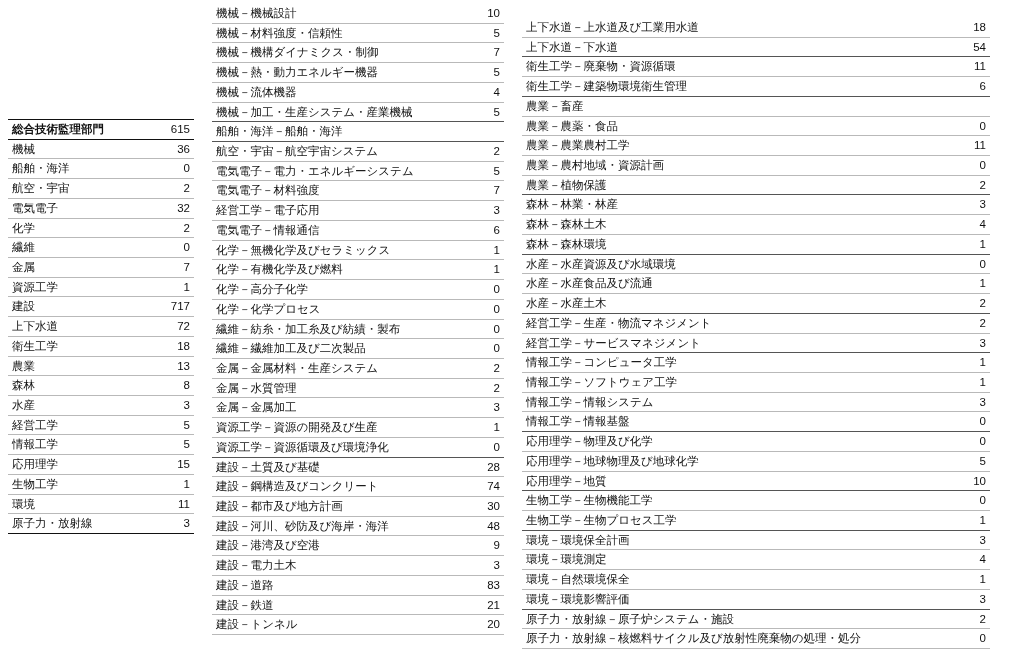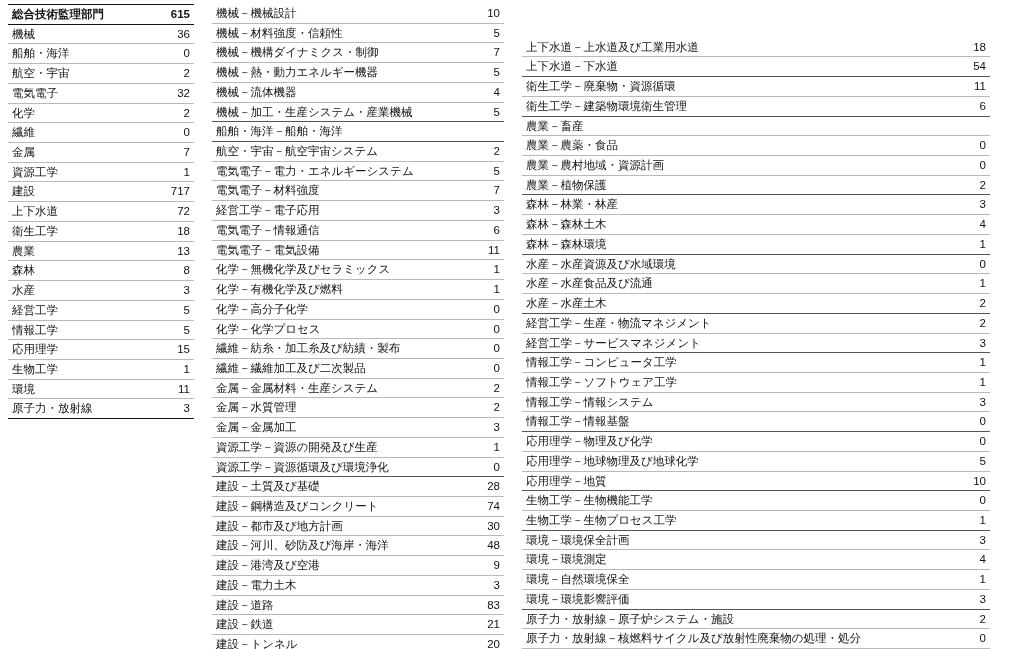--- a/index.html
+++ b/index.html
@@ -20,21 +20,21 @@
     width: 1024px;
     height: 649px;
     box-sizing: border-box;
     padding: 4px 8px 0 8px;
     gap: 18px;
   }
   .col {
     display: flex;
     flex-direction: column;
   }
-  .col-1 { width: 186px; }
+  .col-1 { width: 186px; justify-content: center; }
   .col-2 { width: 292px; }
   .col-3 { width: 468px; justify-content: flex-end; }
 
   table.tbl {
     border-collapse: collapse;
     width: 100%;
     table-layout: fixed;
   }
   table.tbl td {
     padding: 2px 4px 2px 4px;
@@ -59,21 +59,21 @@
   }
   tr.rule-thin td {
     border-bottom: 0.8px solid #b9b9b9;
   }
   tr.rule-mid td {
     border-bottom: 1.1px solid #555555;
   }
   tr.head td {
     font-weight: bold;
   }
-  tr.head td.value { font-weight: bold; }
+  tr.head td.value { font-weight: normal; }
 </style>
 </head>
 <body>
 
 <div class="page">
 
   <div class="col col-1">
     <table class="tbl">
       <tbody>
         <tr class="head rule-top rule-bottom">
@@ -209,24 +209,20 @@
         </tr>
         <tr class="rule-thin">
           <td class="label">経営工学－電子応用</td>
           <td class="value">3</td>
         </tr>
         <tr class="rule-thin">
           <td class="label">電気電子－情報通信</td>
           <td class="value">6</td>
         </tr>
         <tr class="rule-thin">
-          <td class="label">電気電子－電気設備</td>
-          <td class="value">11</td>
-        </tr>
-        <tr class="rule-thin">
           <td class="label">化学－無機化学及びセラミックス</td>
           <td class="value">1</td>
         </tr>
         <tr class="rule-thin">
           <td class="label">化学－有機化学及び燃料</td>
           <td class="value">1</td>
         </tr>
         <tr class="rule-thin">
           <td class="label">化学－高分子化学</td>
           <td class="value">0</td>
@@ -325,20 +321,24 @@
         </tr>
         <tr class="rule-thin">
           <td class="label">農業－畜産</td>
           <td class="value"></td>
         </tr>
         <tr class="rule-thin">
           <td class="label">農業－農薬・食品</td>
           <td class="value">0</td>
         </tr>
         <tr class="rule-thin">
+          <td class="label">農業－農業農村工学</td>
+          <td class="value">11</td>
+        </tr>
+        <tr class="rule-thin">
           <td class="label">農業－農村地域・資源計画</td>
           <td class="value">0</td>
         </tr>
         <tr class="rule-mid">
           <td class="label">農業－植物保護</td>
           <td class="value">2</td>
         </tr>
         <tr class="rule-thin">
           <td class="label">森林－林業・林産</td>
           <td class="value">3</td>

